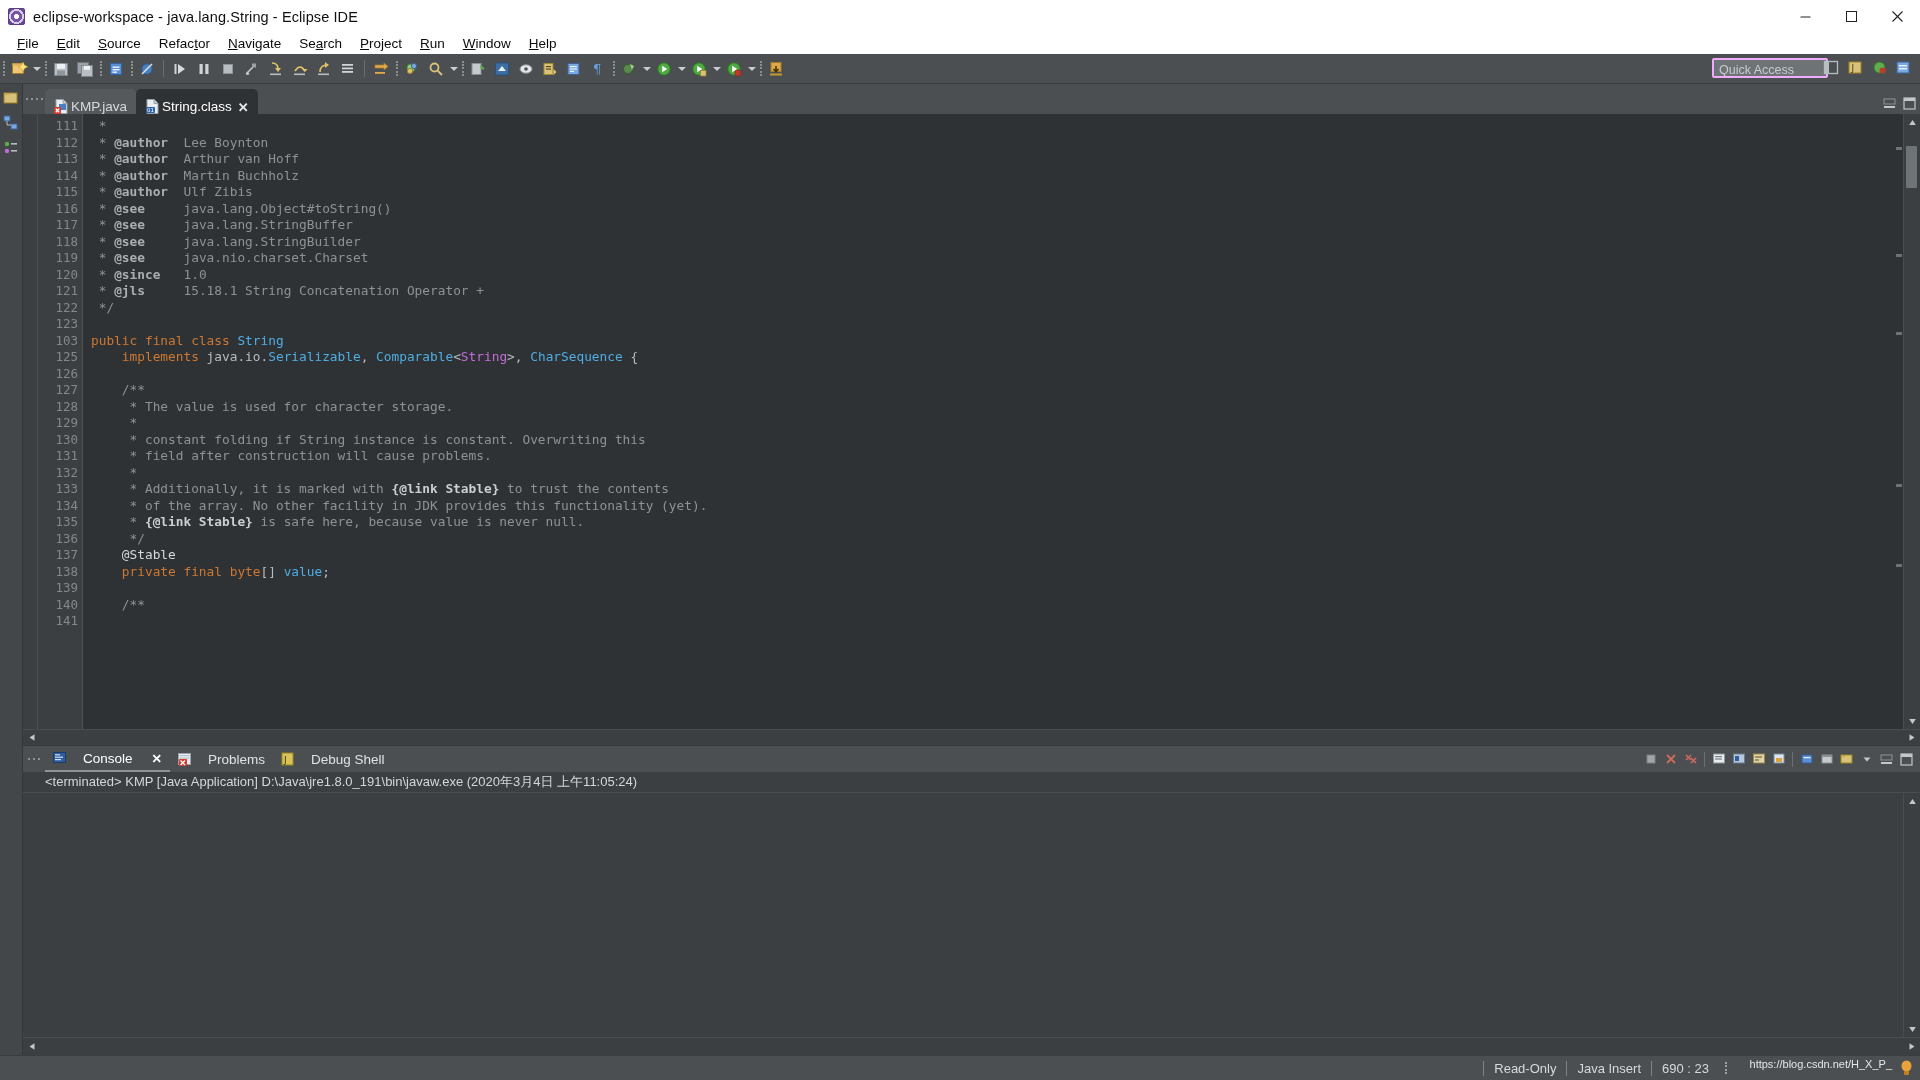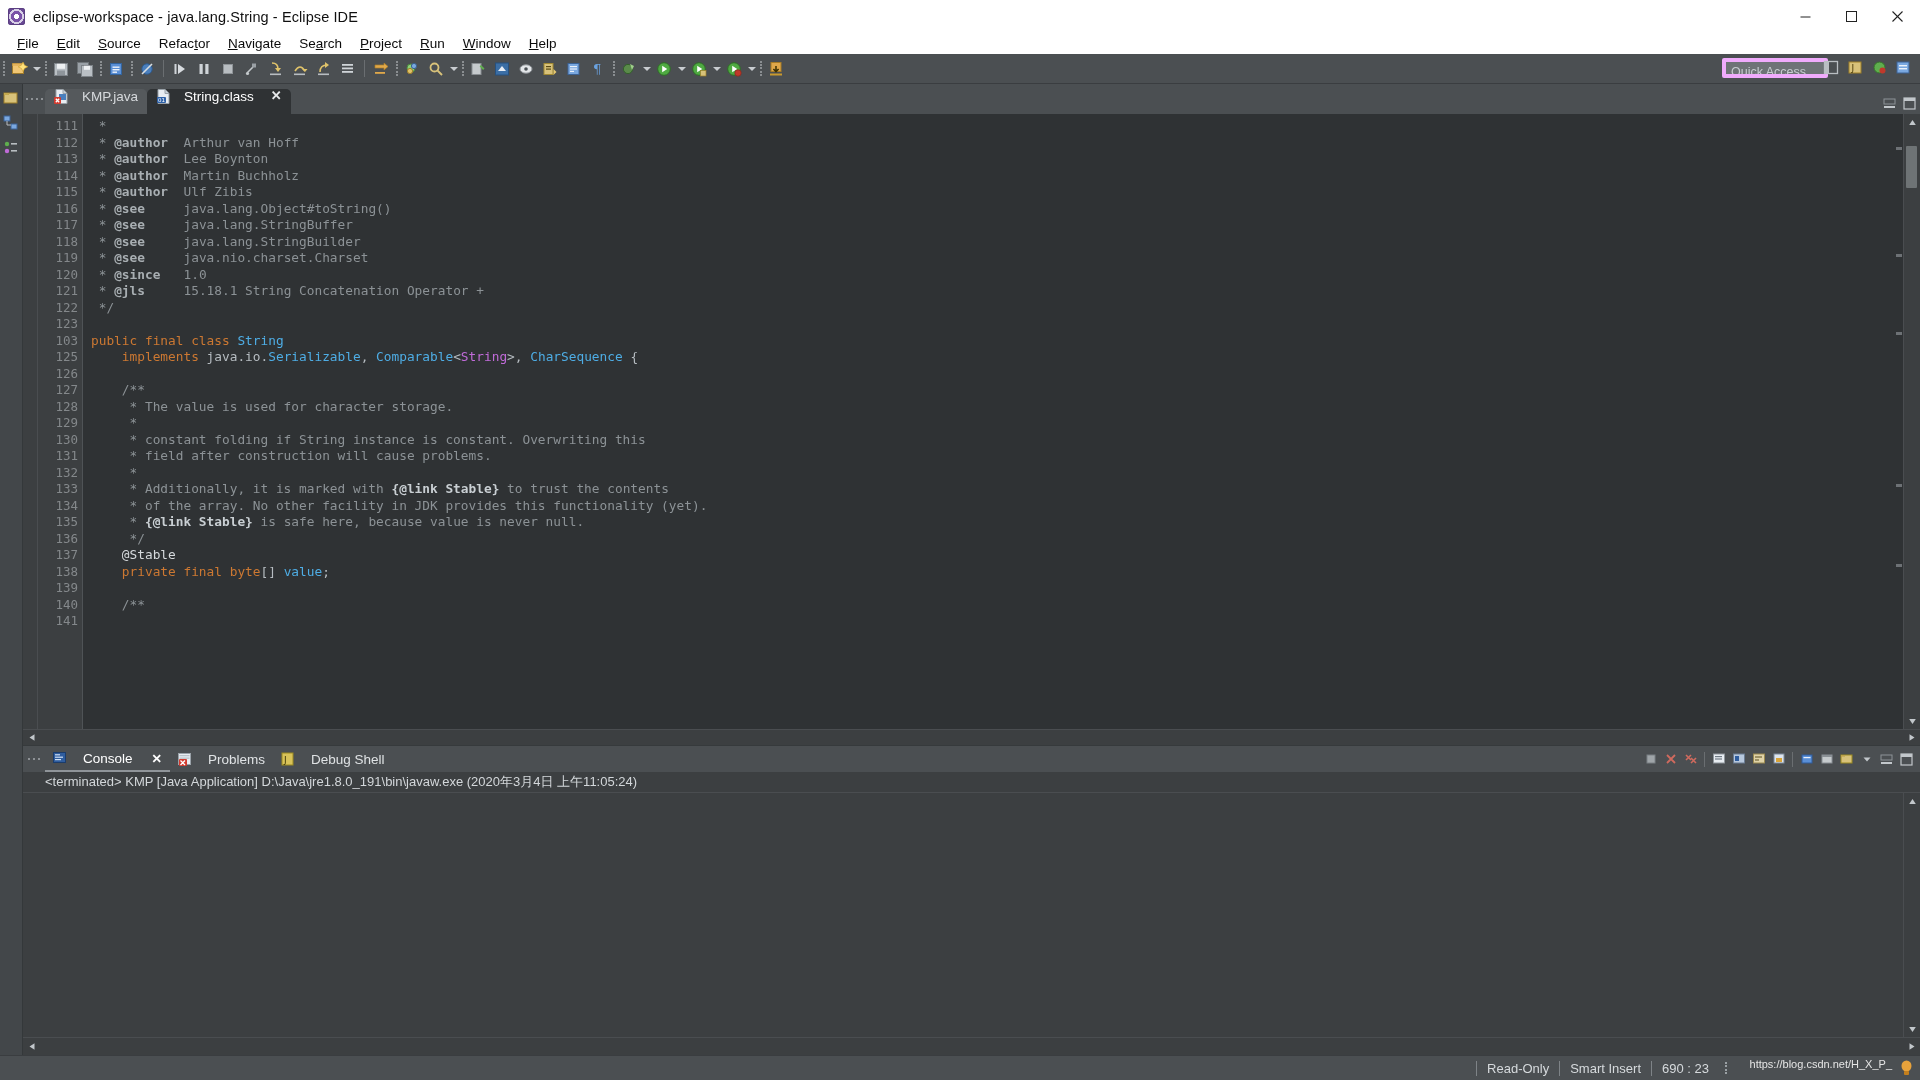--- a/index.html
+++ b/index.html
@@ -43,22 +43,22 @@
     border-bottom:1px solid #3a3d40;position:relative;
   }
   .tbtn{width:22px;height:22px;margin:0 1px;display:flex;align-items:center;justify-content:center;border-radius:2px;}
   .tbtn svg{display:block;}
   .tsep{width:1px;height:17px;background:#6a6e71;margin:0 4px;}
   .tdots{width:5px;height:17px;display:flex;flex-direction:column;justify-content:space-evenly;align-items:center;margin:0 1px;}
   .tdots i{width:2px;height:2px;background:#8a8e91;display:block;}
   .tarrow{width:11px;height:22px;display:flex;align-items:center;justify-content:center;}
   .tarrow::after{content:"";border-left:4px solid transparent;border-right:4px solid transparent;border-top:4px solid #c8ccd0;}
   .quickaccess{
-    position:absolute;right:92px;top:4px;height:20px;width:106px;
-    background:#6e7376;border:4px solid #f0abfc;border-radius:2px;
+    position:absolute;right:92px;top:4px;height:20px;width:116px;
+    background:#6e7376;border:2px solid #f0abfc;border-radius:2px;
     color:#c8cdd1;font-size:12.5px;line-height:20px;padding-left:5px;box-sizing:border-box;
     overflow:hidden;white-space:nowrap;
   }
   .perspbtns{position:absolute;right:6px;top:3px;display:flex;align-items:center;gap:3px;}
   .perspbtn{width:21px;height:21px;display:flex;align-items:center;justify-content:center;}
 
   
   .workbench{flex:1;display:flex;min-height:0;background:#3c3f41;}
   .leftstrip{
     width:22px;flex:0 0 22px;background:#43474a;border-right:1px solid #34383a;
@@ -72,21 +72,21 @@
     flex:0 0 661px;display:flex;flex-direction:column;min-width:0;
     background:#3c3f41;
   }
   .tabrow{
     height:30px;flex:0 0 30px;background:#4b4f52;display:flex;align-items:flex-end;position:relative;
   }
   .tabgrip{width:22px;height:30px;display:flex;align-items:center;justify-content:center;flex:0 0 22px;}
   .tabgrip .dots{display:grid;grid-template-columns:2px 2px 2px 2px;gap:3px;}
   .tabgrip .dots i{width:2px;height:2px;background:#8d9195;display:block;}
   .tab{
-    height:25px;display:flex;align-items:flex-start;padding:0 9px;gap:14px;
+    height:25px;display:flex;align-items:flex-end;padding:0 9px;gap:3px;
     border-radius:5px 5px 0 0;font-size:13.5px;color:#d6d9dc;white-space:nowrap;
   }
   .tab.inactive{background:#55595c;}
   .tab.active{background:#2f3234;color:#ffffff;}
   .tab .ficon{width:14px;height:15px;flex:0 0 14px;}
   .tab .xclose{font-size:13px;color:#e8eaec;font-weight:bold;margin-left:3px;line-height:1;}
   .tabrow-right{
     position:absolute;right:4px;bottom:4px;display:flex;align-items:center;gap:7px;
   }
   .tr-min,.tr-max{width:13px;height:13px;display:flex;align-items:center;justify-content:center;}
@@ -607,22 +607,22 @@
               <div class="gl">135</div>
               <div class="gl">136</div>
               <div class="gl">137</div>
               <div class="gl">138<span class="fold"></span></div>
               <div class="gl">139</div>
               <div class="gl">140</div>
               <div class="gl">141</div>
             </div>
           <div class="codearea" id="codearea">
               <div class="cl"><span class="cmt"> *</span></div>
+              <div class="cl"><span class="cmt"> * </span><span class="cmt-tag">@author</span><span class="cmt">  Lee Boynton</span></div>
               <div class="cl"><span class="cmt"> * </span><span class="cmt-tag">@author</span><span class="cmt">  Arthur van Hoff</span></div>
-              <div class="cl"><span class="cmt"> * </span><span class="cmt-tag">@author</span><span class="cmt">  Lee Boynton</span></div>
               <div class="cl"><span class="cmt"> * </span><span class="cmt-tag">@author</span><span class="cmt">  Martin Buchholz</span></div>
               <div class="cl"><span class="cmt"> * </span><span class="cmt-tag">@author</span><span class="cmt">  Ulf Zibis</span></div>
               <div class="cl"><span class="cmt"> * </span><span class="cmt-tag">@see</span><span class="cmt">     java.lang.Object#toString()</span></div>
               <div class="cl"><span class="cmt"> * </span><span class="cmt-tag">@see</span><span class="cmt">     java.lang.StringBuffer</span></div>
               <div class="cl"><span class="cmt"> * </span><span class="cmt-tag">@see</span><span class="cmt">     java.lang.StringBuilder</span></div>
               <div class="cl"><span class="cmt"> * </span><span class="cmt-tag">@see</span><span class="cmt">     java.nio.charset.Charset</span></div>
               <div class="cl"><span class="cmt"> * </span><span class="cmt-tag">@since</span><span class="cmt">   1.0</span></div>
               <div class="cl"><span class="cmt"> * </span><span class="cmt-tag">@jls</span><span class="cmt">     15.18.1 String Concatenation Operator +</span></div>
               <div class="cl"><span class="cmt"> */</span></div>
               <div class="cl">&nbsp;</div>
@@ -843,21 +843,21 @@
       </div>
 
     </div>
   </div>
 
   <div class="statusbar">
     <div class="sb-spacer"></div>
     <div class="sb-sep"></div>
     <div class="sb-item">Read-Only</div>
     <div class="sb-sep"></div>
-    <div class="sb-item">Smart Insert</div>
+    <div class="sb-item">Java Insert</div>
     <div class="sb-sep"></div>
     <div class="sb-item">690 : 23</div>
     <div class="sb-dots">
         <i></i>
         <i></i>
         <i></i>
         <i></i>
       </div>
     <div class="sb-rightpad"></div>
     <div class="watermark">https://blog.csdn.net/H_X_P_</div>

